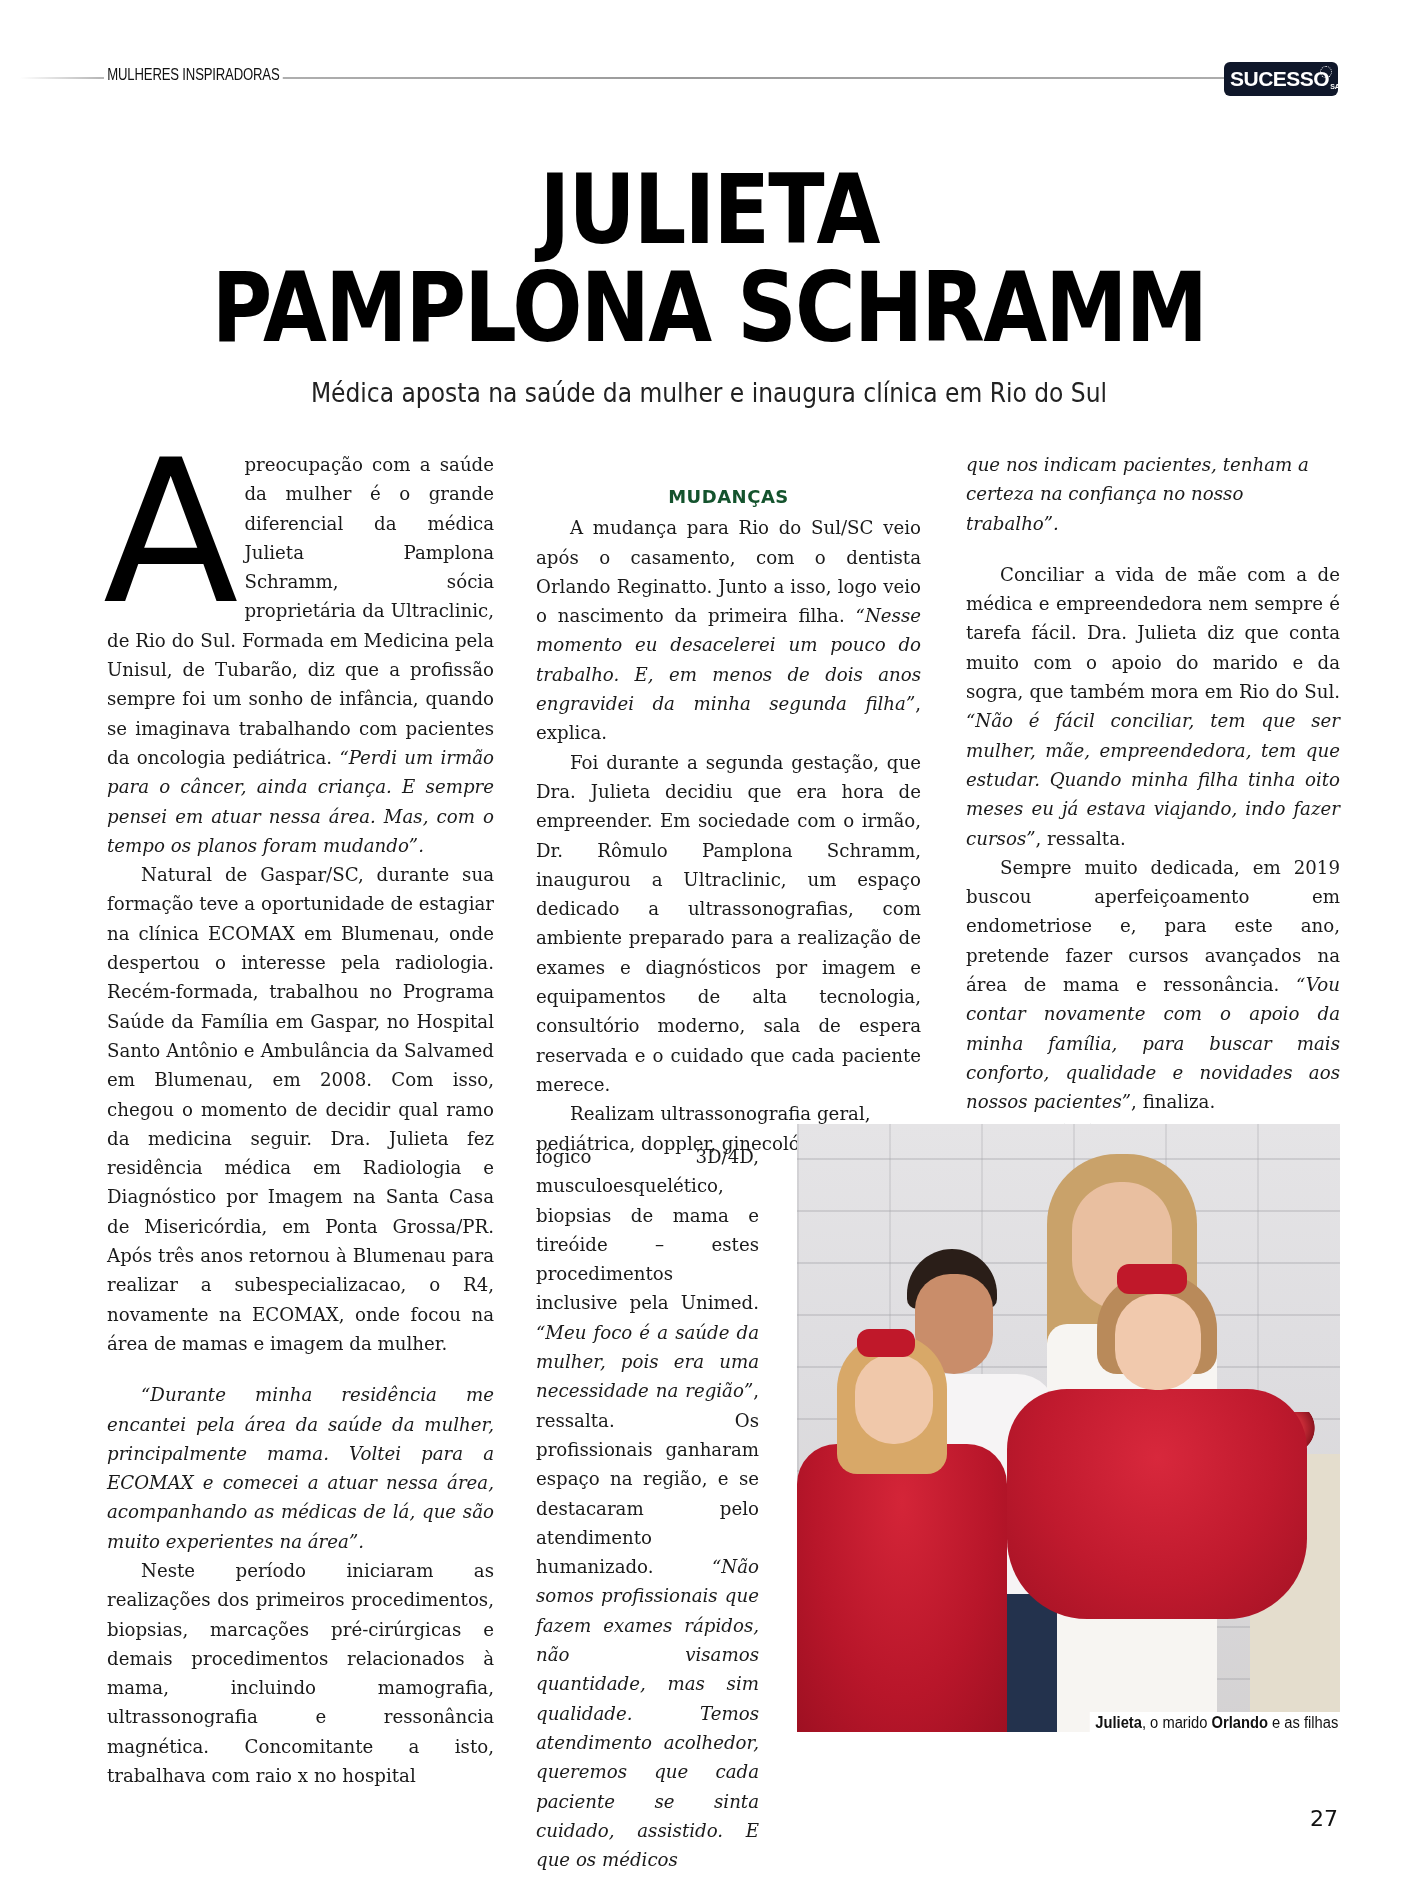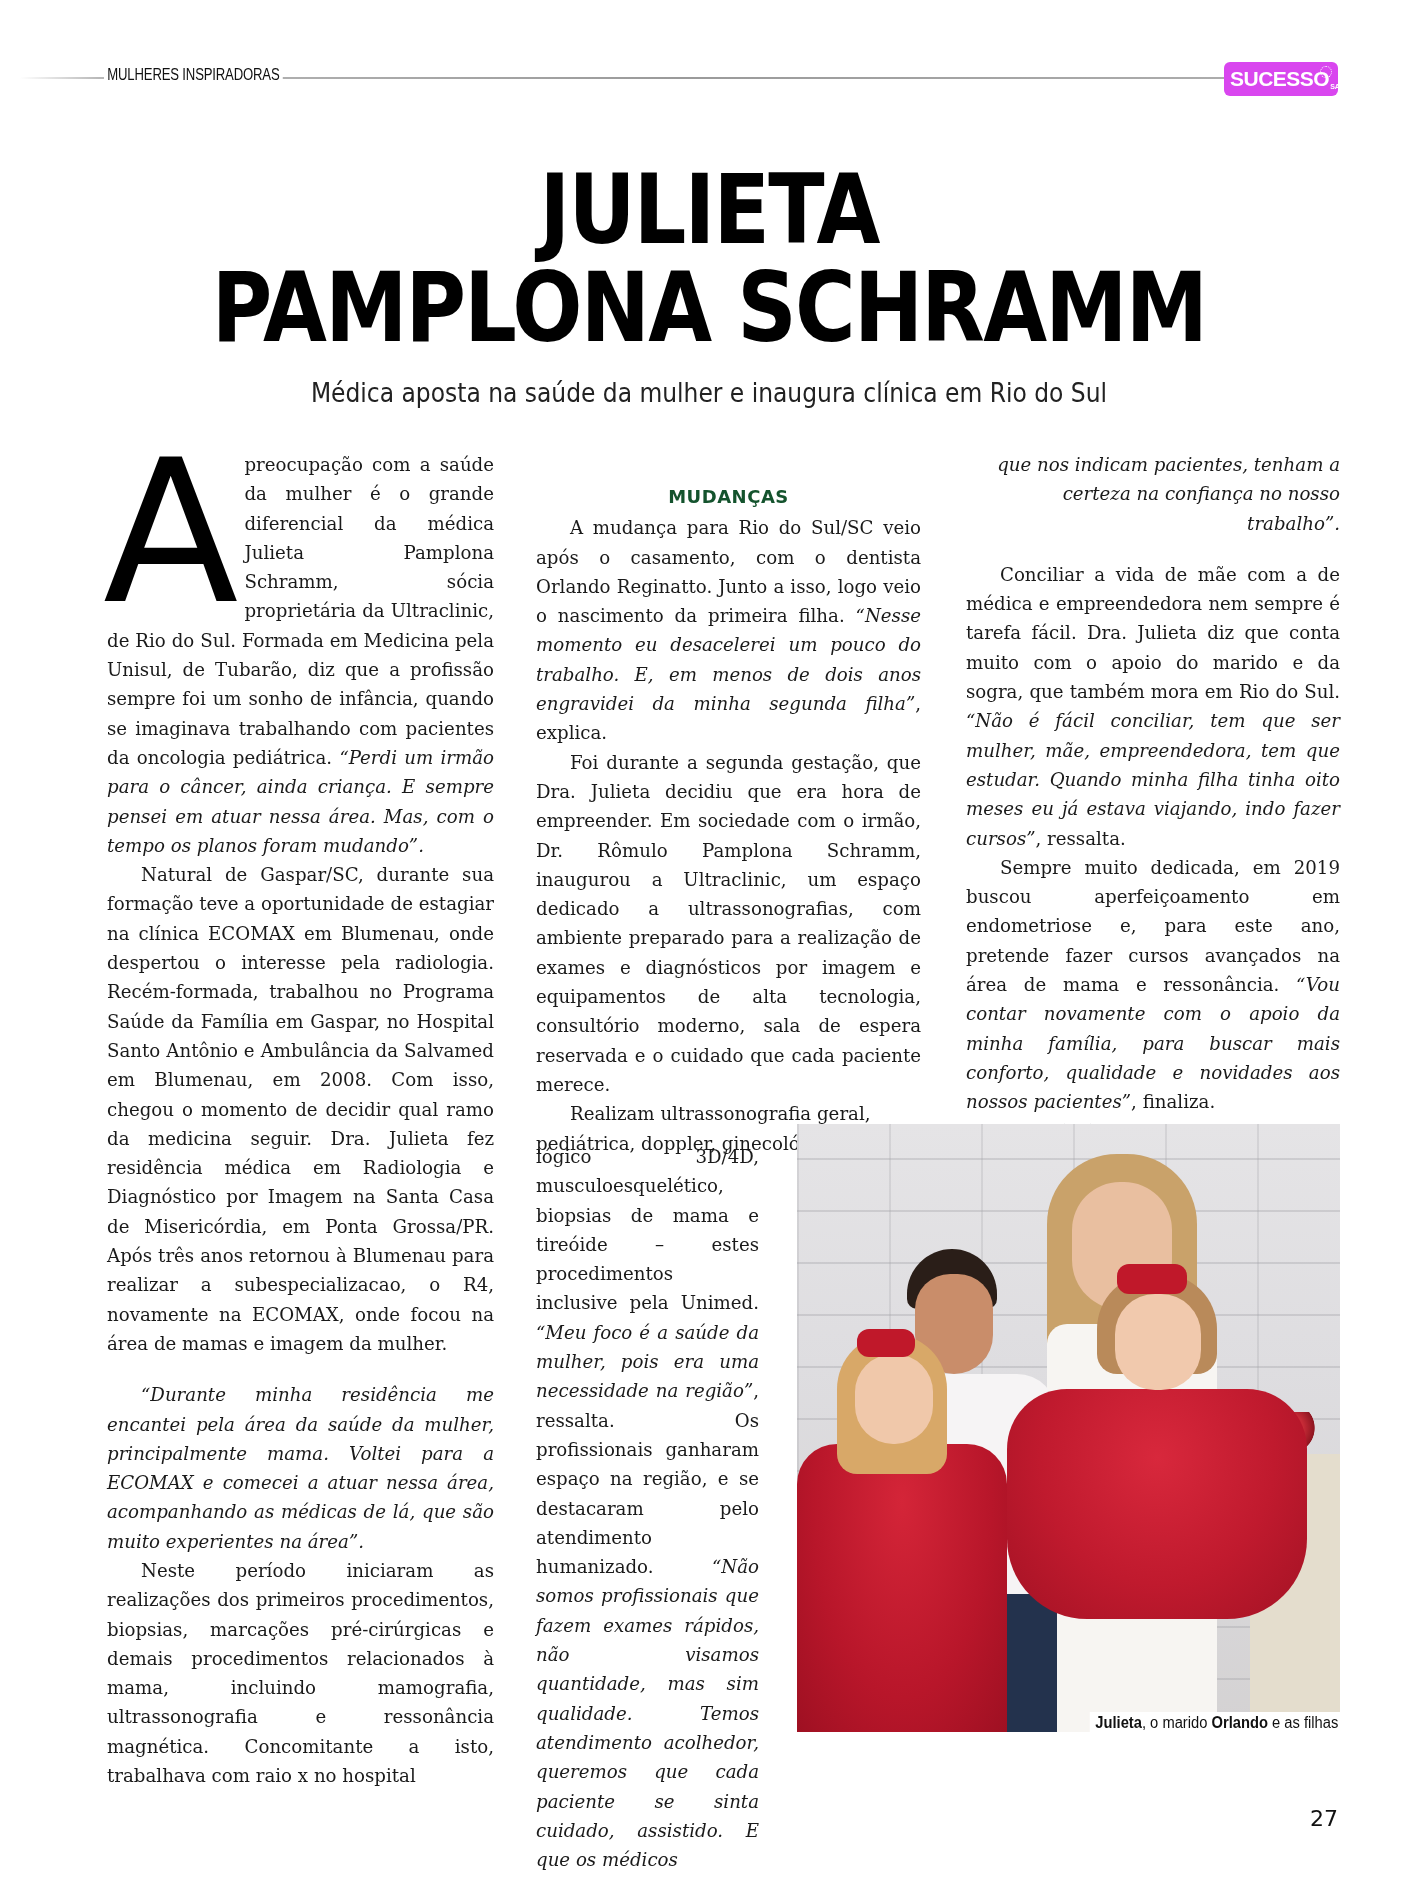--- a/index.html
+++ b/index.html
@@ -4,21 +4,21 @@
 <style>
   html, body { margin: 0; padding: 0; background: #ffffff; }
   body { width: 1418px; height: 1878px; position: relative; overflow: hidden; color: #111; }
 
   
   .header-line { position: absolute; left: 20px; right: 80px; top: 77px; height: 2px;
     background: linear-gradient(to right, #ffffff 0%, #b8b8b8 6%, #9a9a9a 50%, #b0b0b0 100%); }
   .section-label { position: absolute; left: 104px; top: 66px; background: #fff; padding: 0 4px;
     font-family: "Liberation Sans", sans-serif; font-size: 16px; letter-spacing: -0.2px; color: #111;
     transform: scaleX(0.82); transform-origin: left center; }
-  .logo { position: absolute; left: 1224px; top: 62px; width: 114px; height: 34px; background: #d946ef;
+  .logo { position: absolute; left: 1224px; top: 62px; width: 114px; height: 34px; background: #0f172a;
     border-radius: 6px; display: flex; align-items: center; padding-left: 6px; box-sizing: border-box; }
   .logo-text { font-family: "Liberation Sans", sans-serif; font-weight: bold; color: #fff; font-size: 21px; letter-spacing: -0.5px; }
   .logo-sub { font-family: "Liberation Sans", sans-serif; font-weight: bold; color: #fff; font-size: 7px; margin-left: 1px; align-self: flex-end; margin-bottom: 6px; }
   .logo-globe { position: absolute; right: 6px; top: 4px; width: 12px; height: 12px; border-radius: 50%;
     border: 1.5px dotted #fff; box-sizing: border-box; }
 
   
   .title { position: absolute; left: 0; right: 0; text-align: center; font-family: "DejaVu Sans", sans-serif;
     font-weight: bold; color: #000; letter-spacing: -2px; }
   .title-1 { top: 160px; font-size: 96px; line-height: 100px; transform: scaleX(0.86); }
@@ -113,21 +113,21 @@
   <p class="ind">Foi durante a segunda gestação, que Dra. Julieta decidiu que era hora de empreender. Em sociedade com o irmão, Dr. Rômulo Pamplona Schramm, inaugurou a Ultraclinic, um espaço dedicado a ultrassonografias, com ambiente preparado para a realização de exames e diagnósticos por imagem e equipamentos de alta tecnologia, consultório moderno, sala de espera reservada e o cuidado que cada paciente merece.</p>
   <p class="ind" style="text-align:left;">Realizam ultrassonografia geral, pediátrica, doppler, ginecológico, morfo-</p>
 </div>
 <div class="col-2-narrow">
   <p>
     <span>lógico 3D/4D, musculoesquelético, biopsias de mama e tireóide – estes procedimentos inclusive pela Unimed. </span><i>“Meu foco é a saúde da mulher, pois era uma necessidade na região”</i><span>, ressalta. Os profissionais ganharam espaço na região, e se destacaram pelo atendimento humanizado. </span><i>“Não somos profissionais que fazem exames rápidos, não visamos quantidade, mas sim qualidade. Temos atendimento acolhedor, queremos que cada paciente se sinta cuidado, assistido. E que os médicos</i>
   </p>
 </div>
 
 <div class="col col-3">
-  <p style="text-align:right;"><i>que nos indicam pacientes, tenham a certeza na confiança no nosso trabalho”.</i></p>
+  <p style="text-align:left;"><i>que nos indicam pacientes, tenham a certeza na confiança no nosso trabalho”.</i></p>
   <div class="spacer"></div>
   <p class="ind">
     <span>Conciliar a vida de mãe com a de médica e empreendedora nem sempre é tarefa fácil. Dra. Julieta diz que conta muito com o apoio do marido e da sogra, que também mora em Rio do Sul. </span><i>“Não é fácil conciliar, tem que ser mulher, mãe, empreendedora, tem que estudar. Quando minha filha tinha oito meses eu já estava viajando, indo fazer cursos”</i><span>, ressalta.</span>
   </p>
   <p class="ind">
     <span>Sempre muito dedicada, em 2019 buscou aperfeiçoamento em endometriose e, para este ano, pretende fazer cursos avançados na área de mama e ressonância. </span><i>“Vou contar novamente com o apoio da minha família, para buscar mais conforto, qualidade e novidades aos nossos pacientes”</i><span>, finaliza.</span>
   </p>
   <p style="text-align:left;">
     <span class="contact-label">Contato:</span>
     <span>(47) 3521-8281</span>

